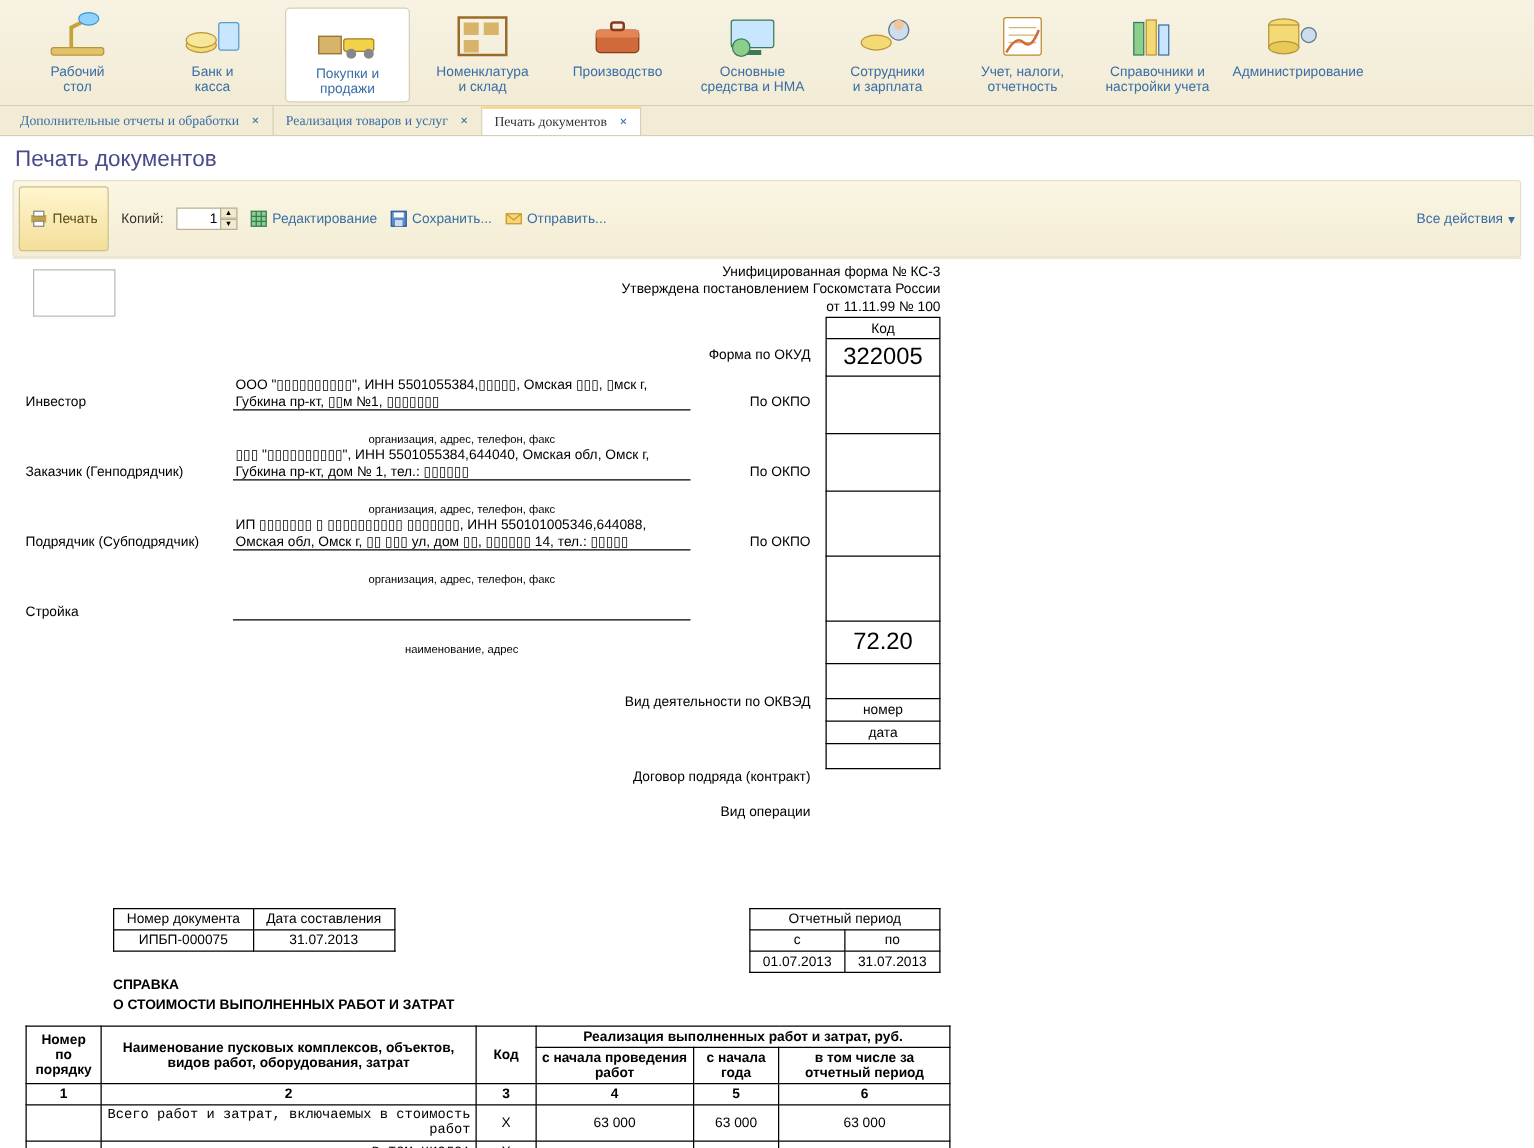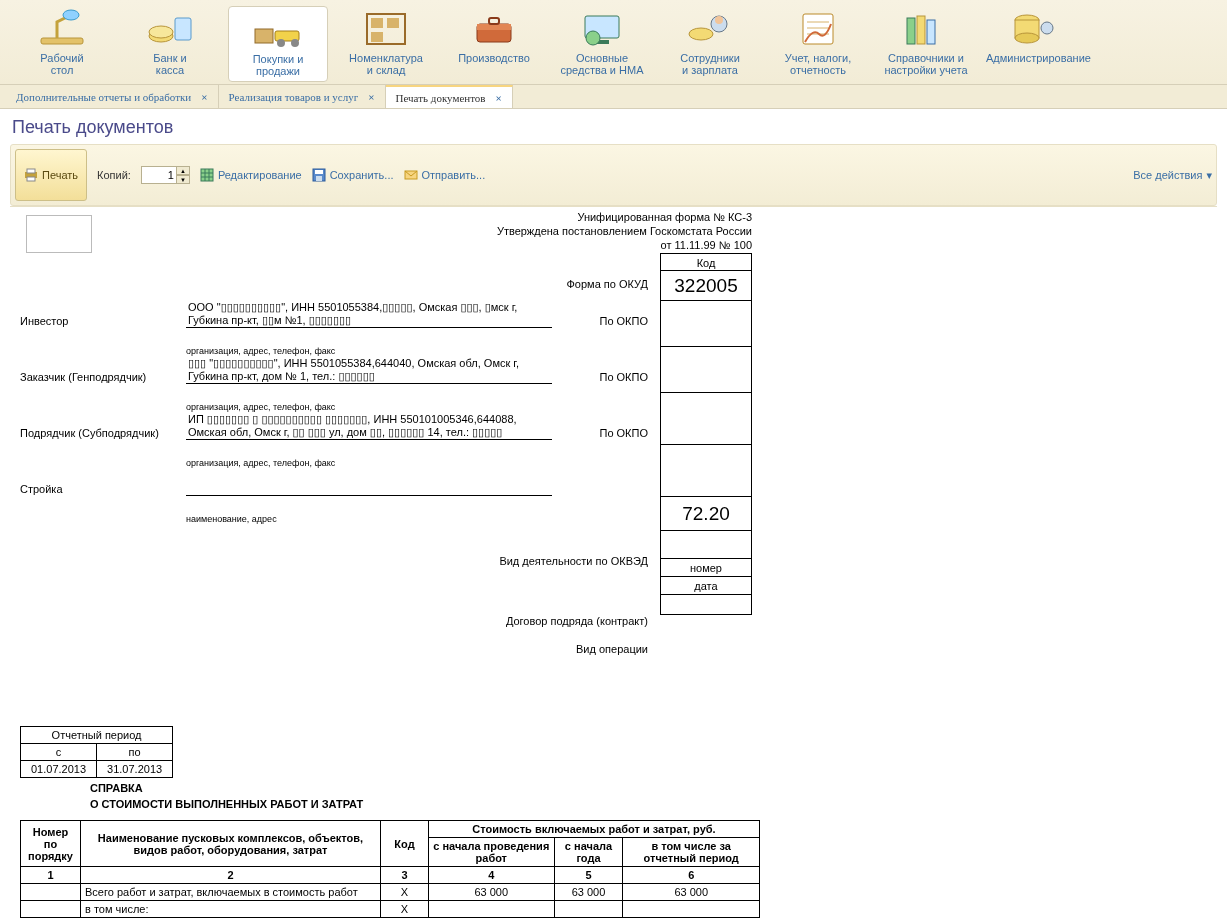--- a/index.html
+++ b/index.html
@@ -213,20 +213,21 @@
     font-size: 11px;
     white-space: normal;
   }
   .rlab {
     text-align: right;
     font-size: 11px;
     padding-bottom: 1px;
   }
   .subnote {
     grid-column: 2 / 3;
+    text-align: center;
     font-size: 9px;
     color: #000;
     margin-top: -1px;
   }
 
   
   .pair-row {
     display: flex;
     justify-content: space-between;
     align-items: flex-start;
@@ -259,21 +260,21 @@
     width: 100%;
     margin-top: 8px;
   }
   table.main th, table.main td {
     border: 1px solid #000;
     font-size: 11px;
     padding: 2px 4px;
     text-align: center;
     vertical-align: middle;
   }
-  table.main td.left { text-align: left; }
+  table.main td.left { text-align: right; font-family: Liberation Mono, monospace; }
 
   
   .hbar {
     height: 16px;
     background: #ece6cf;
     border-top: 1px solid #cdbf88;
     display: flex;
     align-items: center;
     justify-content: space-between;
     padding: 0 2px;
@@ -527,20 +528,36 @@
           <div class="rlab" style="grid-column:1/4; text-align:right">Договор подряда (контракт)</div>
         </div>
         <div class="field-row">
           <div></div>
             <div></div>
           <div class="rlab" style="grid-column:1/4; text-align:right">Вид операции</div>
         </div>
       </div>
 
       <div class="pair-row">
+        <div style="display:flex;align-items:flex-end;gap:0;">
+          <div style="margin-right:0;">
+            <table class="small-table" style="margin-left:70px">
+              <tbody>
+                  <tr>
+                    <th>Номер документа</th>
+                    <th>Дата составления</th>
+                  </tr>
+              <tr>
+                    <td>ИПБП-000075</td>
+                    <td>31.07.2013</td>
+                  </tr>
+            </tbody>
+              </table>
+          </div>
+        </div>
         <table class="small-table">
           <tbody>
               <tr>
                 <th colspan="2">Отчетный период</th>
               </tr>
           <tr>
                 <th>с</th>
                 <th>по</th>
               </tr>
           <tr>
@@ -553,21 +570,21 @@
 
       <div class="spravka">СПРАВКА</div>
       <div class="title2">О СТОИМОСТИ ВЫПОЛНЕННЫХ РАБОТ И ЗАТРАТ</div>
 
       <table class="main">
         <thead>
           <tr>
             <th rowspan="2" style="width:60px">Номер по порядку</th>
             <th rowspan="2" style="width:300px">Наименование пусковых комплексов, объектов, видов работ, оборудования, затрат</th>
             <th rowspan="2" style="width:48px">Код</th>
-            <th colspan="3">Стоимость включаемых работ и затрат, руб.</th>
+            <th colspan="3">Реализация выполненных работ и затрат, руб.</th>
           </tr>
           <tr>
             <th>с начала проведения работ</th>
             <th>с начала года</th>
             <th>в том числе за отчетный период</th>
           </tr>
           <tr>
             <th>1</th>
             <th>2</th>
             <th>3</th>

